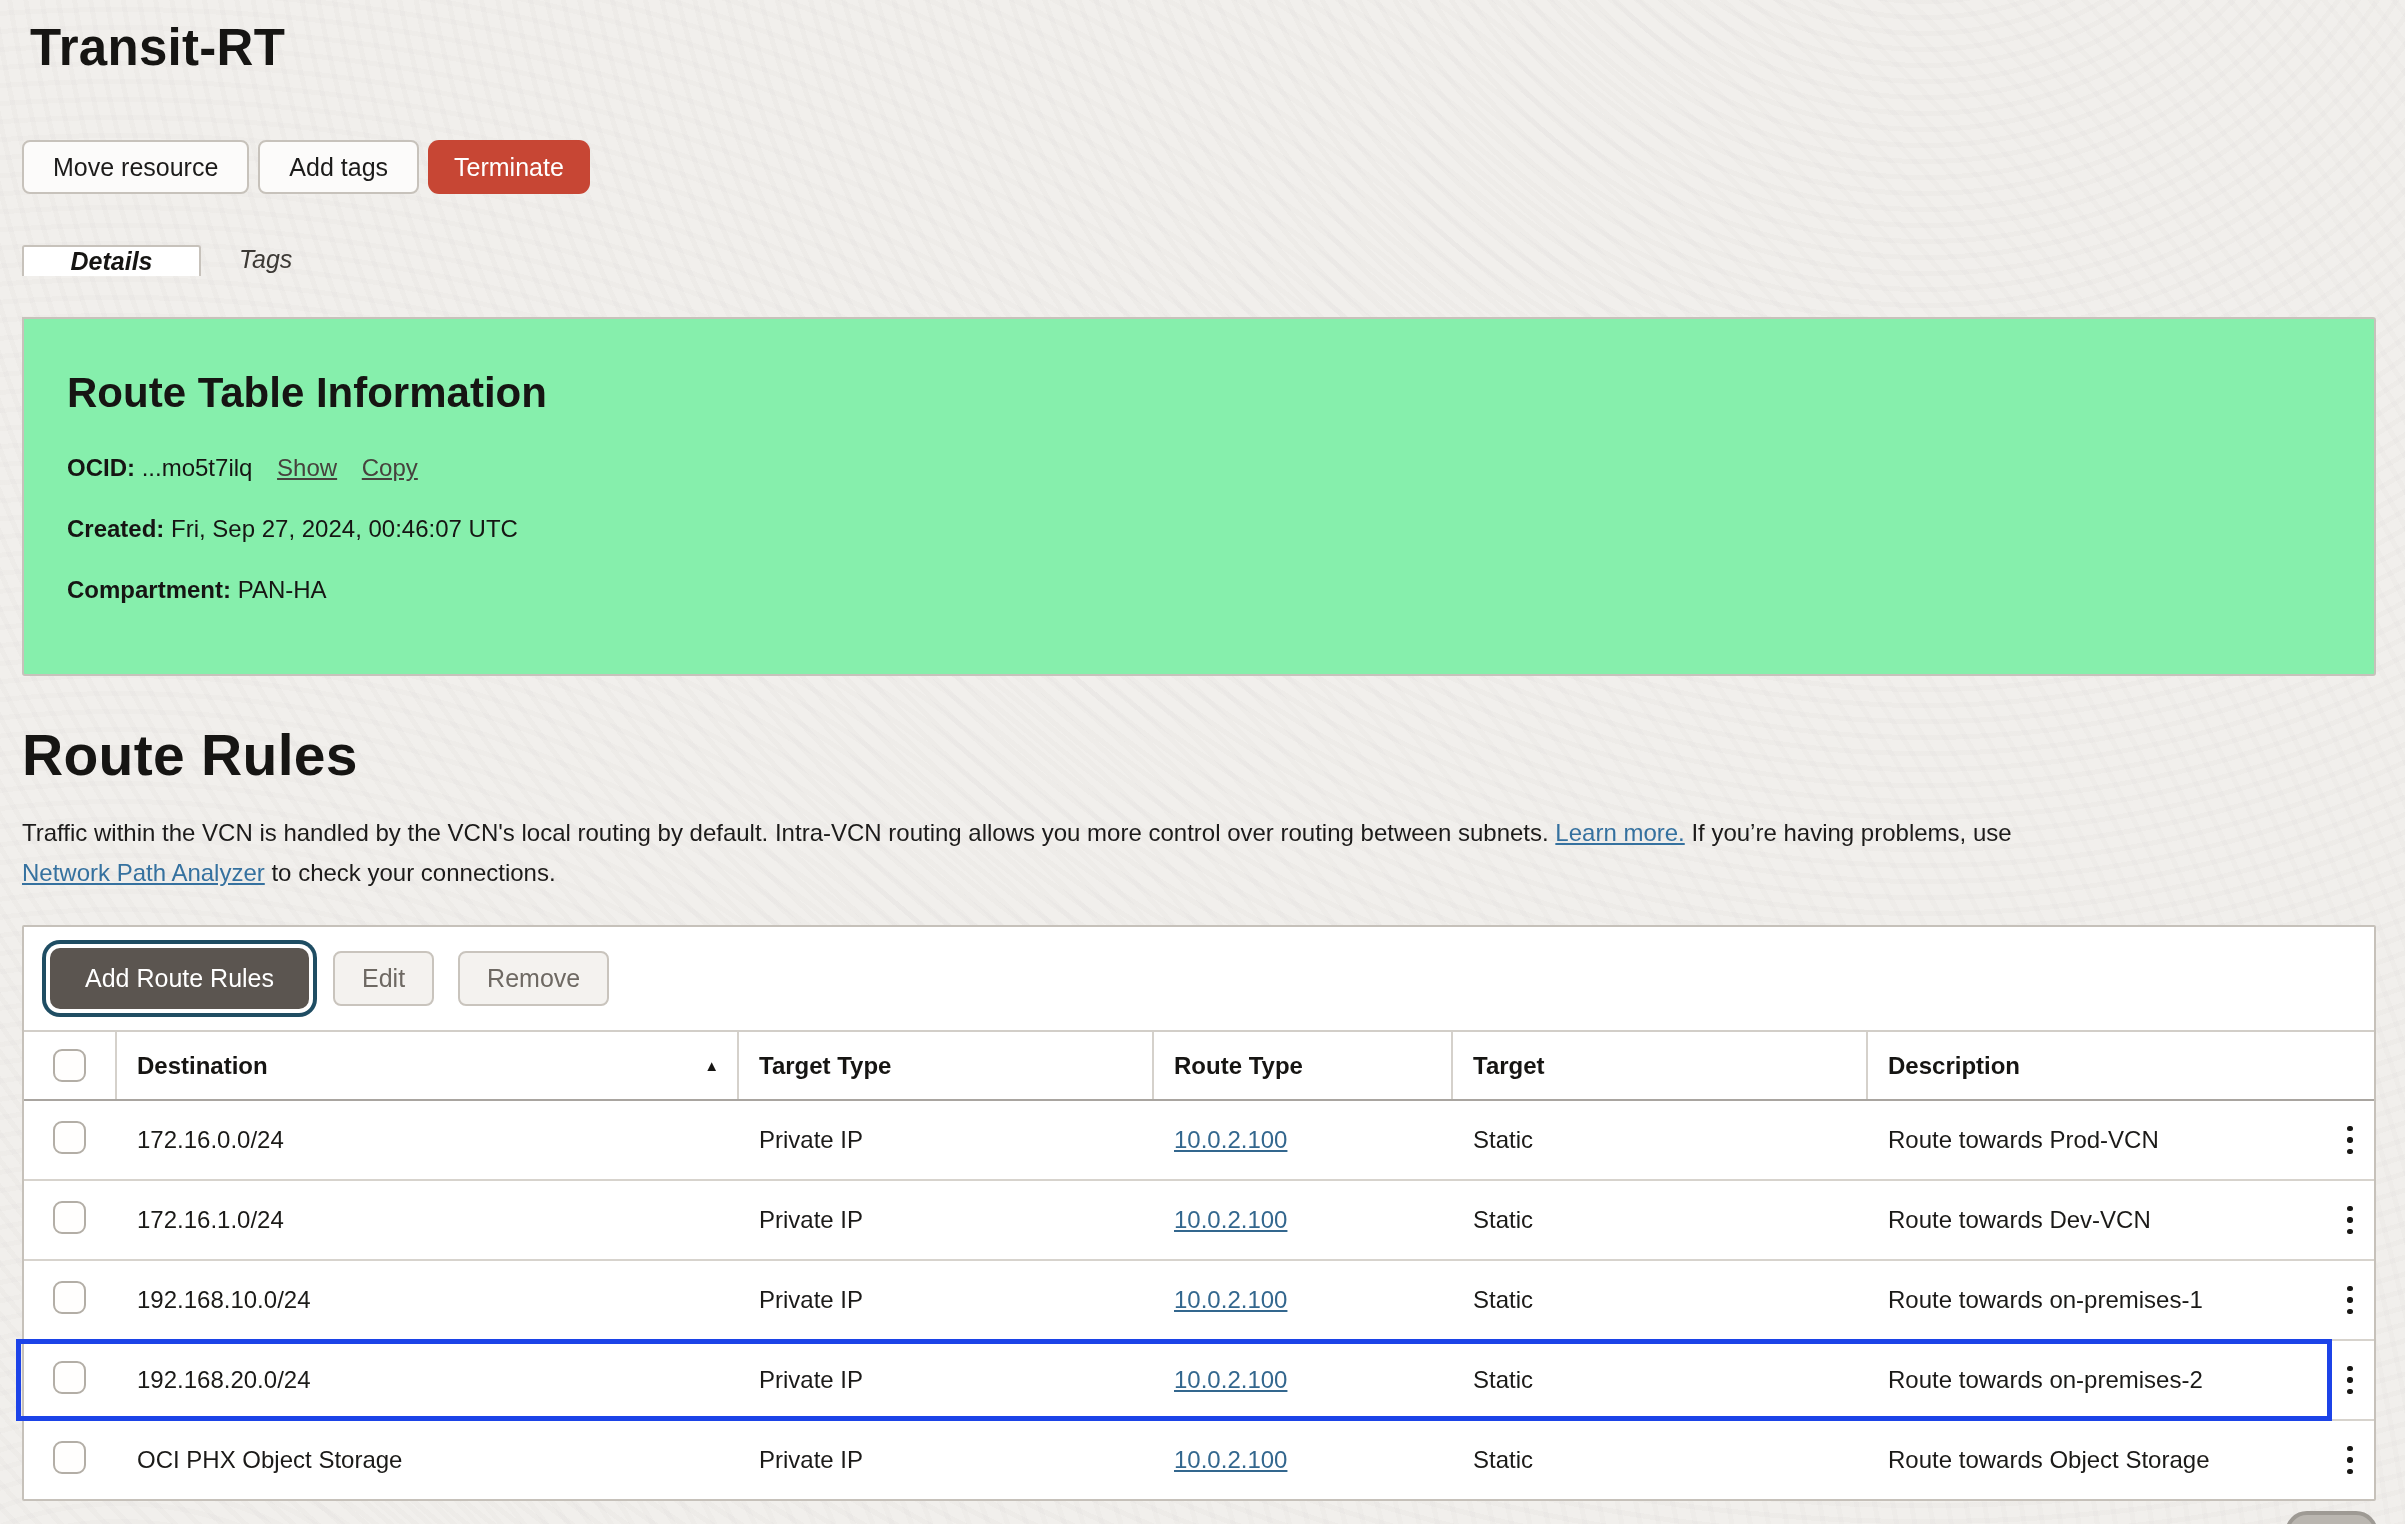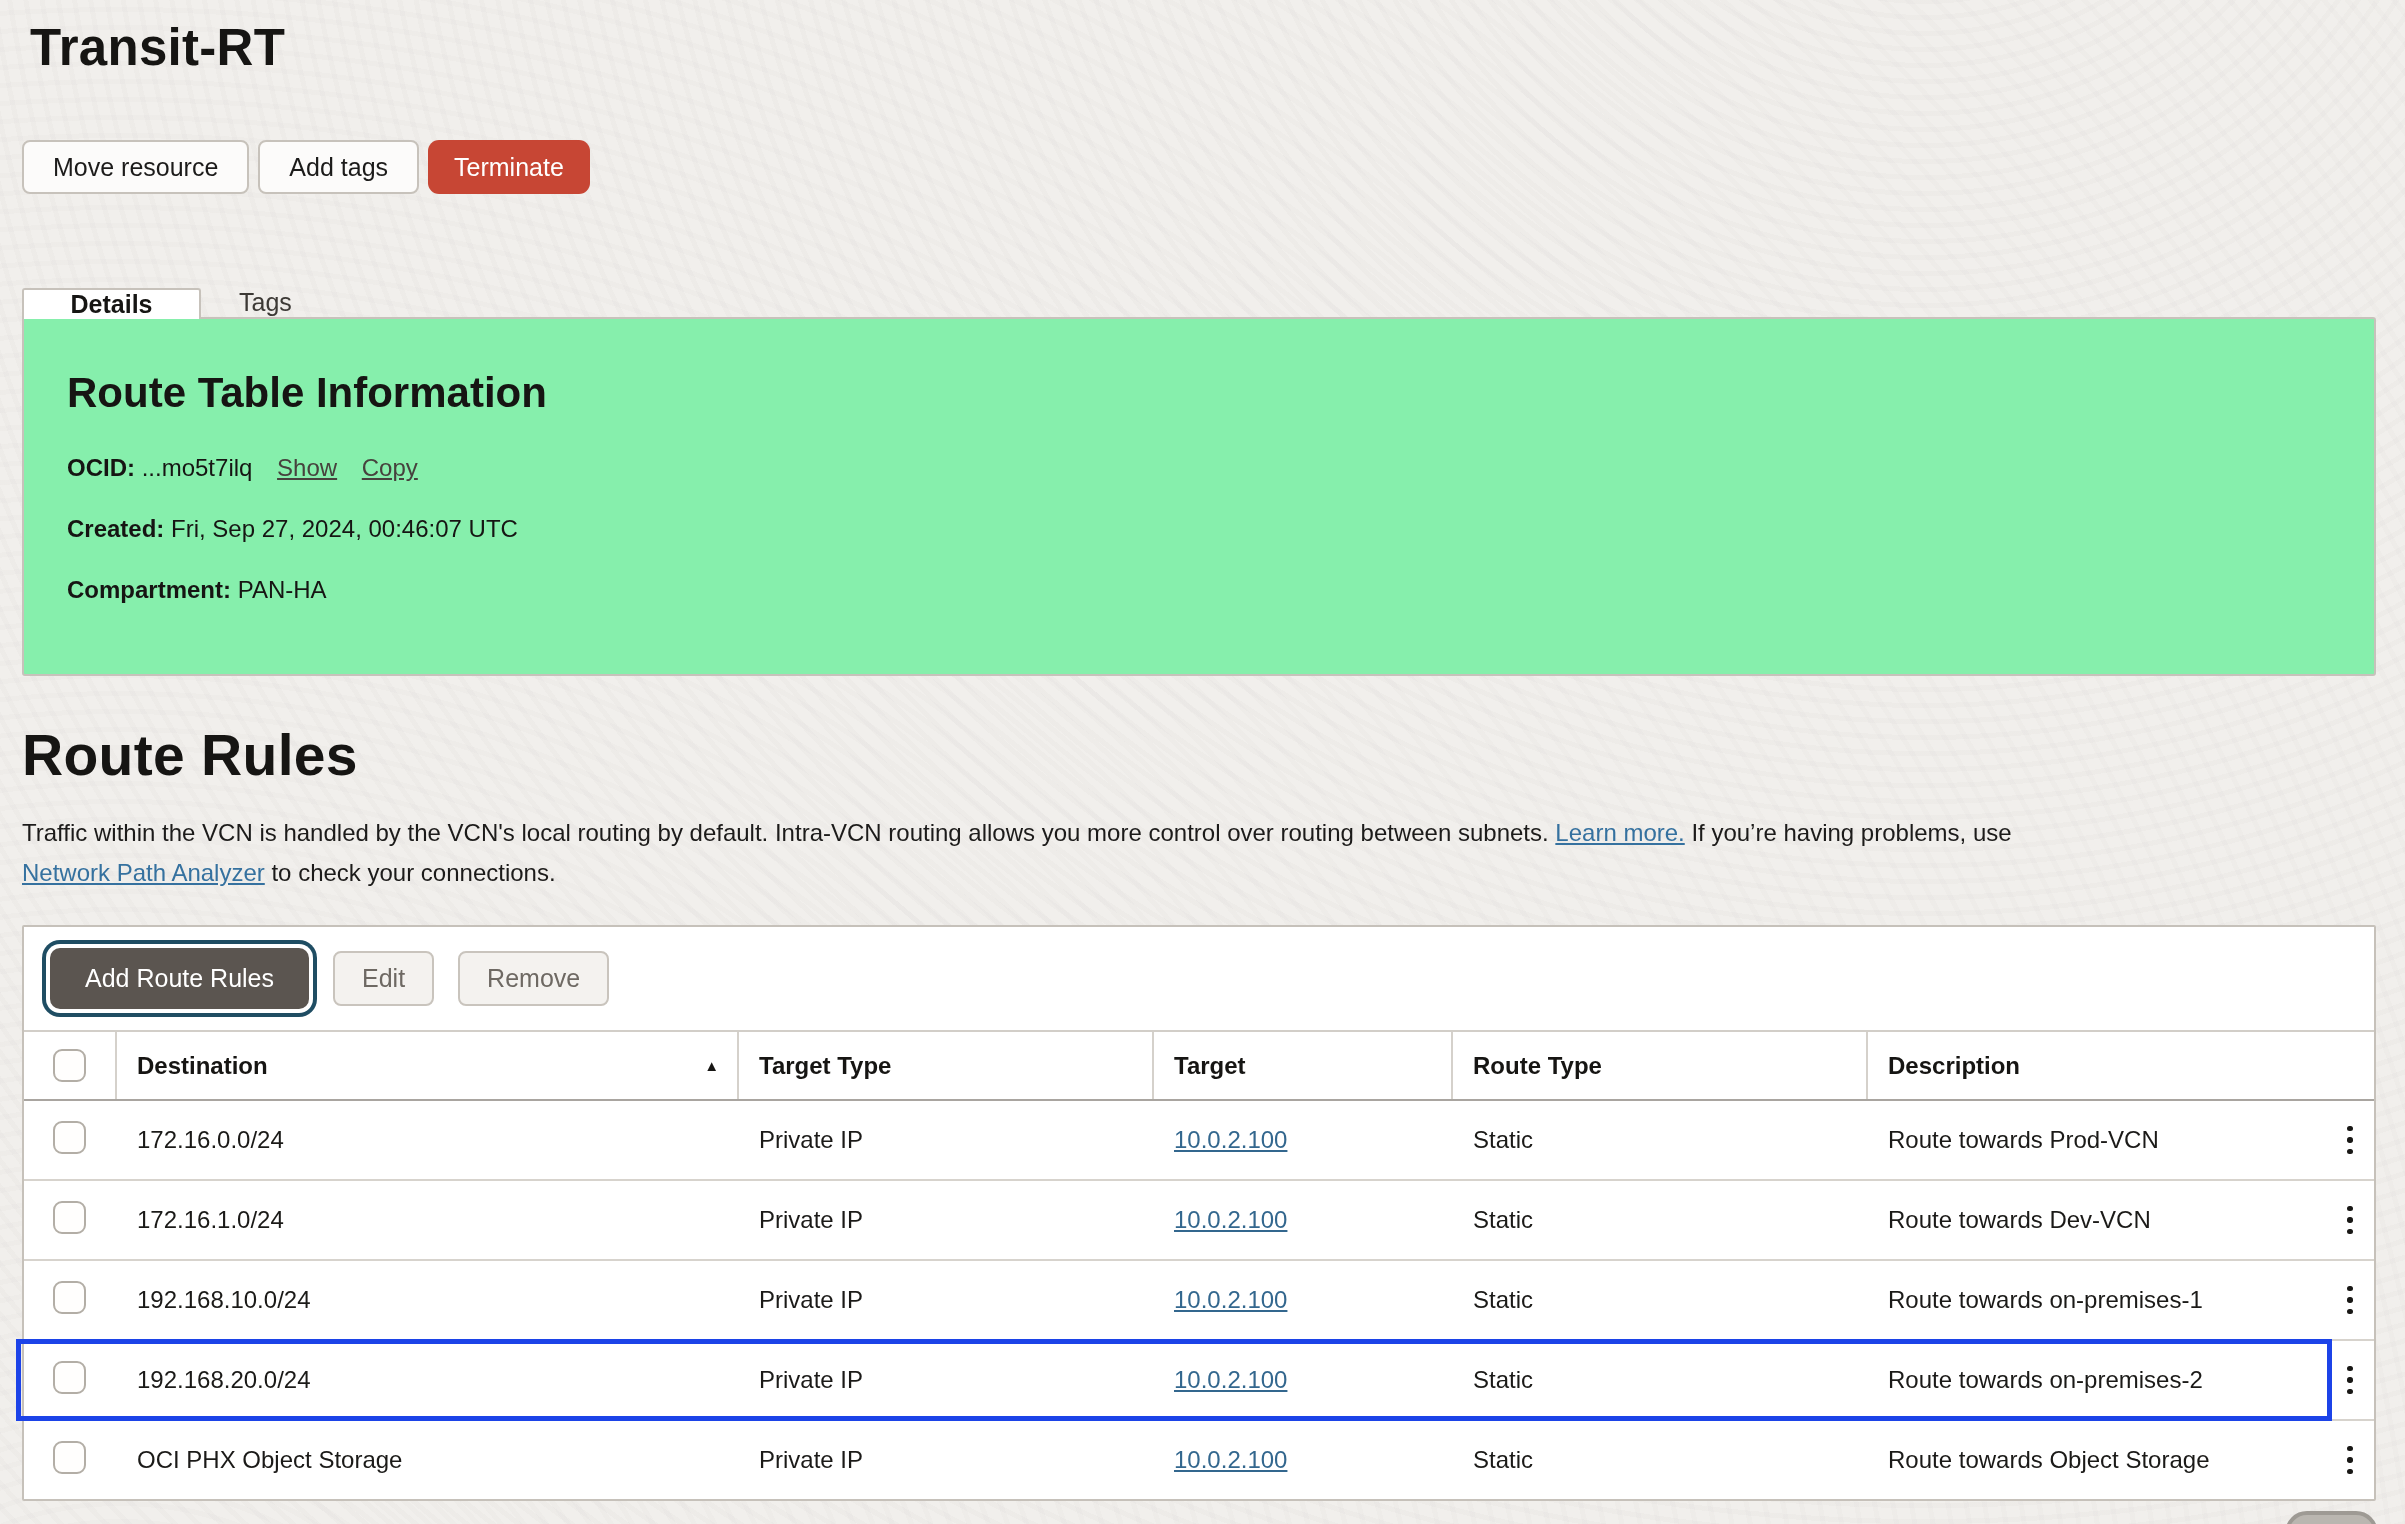--- a/index.html
+++ b/index.html
@@ -25,21 +25,21 @@
   .btn-neutral {
     height:54px; padding:0 29px; background:#fcfbfa; border:2px solid #c7c2bb;
     border-radius:8px; font-size:25px; color:#1c1b1a;
   }
   .btn-danger {
     height:54px; padding:0 26px; background:#c74634; border:none;
     border-radius:11px; font-size:25px; color:#ffffff;
   }
 
   
-  .tabs { display:flex; align-items:flex-end; height:72px; margin-top:51px; }
+  .tabs { display:flex; align-items:flex-start; height:72px; margin-top:51px;font-style:italic; }
   .tab { display:flex; align-items:center; justify-content:center; font-size:25px; cursor:pointer; }
   .tab-active {
     width:179px; background:#ffffff; border:2px solid #c7c2bb; border-bottom:none;
     border-radius:3px 3px 0 0; font-weight:700; position:relative; z-index:2; margin-bottom:-2px;
   }
   .tab-inactive { padding:0 38px; color:#3c3935; }
   .panel {
     position:relative; z-index:1; background:#86efac; border:2px solid #c7c2bb;
     border-radius:0 3px 3px 3px; height:359px; padding:50px 40px 0 43px;
   }
@@ -146,22 +146,22 @@
 
     <div class="grid thead">
       <div class="hcell sep check">
         <span class="checkbox"></span>
       </div>
       <div class="hcell sep">
         <span>Destination</span>
         <span class="sort-arrow">▲</span>
       </div>
       <div class="hcell sep">Target Type</div>
+      <div class="hcell sep">Route Type</div>
       <div class="hcell sep">Target</div>
-      <div class="hcell sep">Route Type</div>
       <div class="hcell">Description</div>
       <div class="hcell"></div>
     </div>
 
     <div id="tbody">
         <div class="grid trow">
           <div class="cell c-check"><span class="checkbox"></span></div>
           <div class="cell">172.16.0.0/24</div>
           <div class="cell">Private IP</div>
           <div class="cell"><a class="cell-link">10.0.2.100</a></div>

